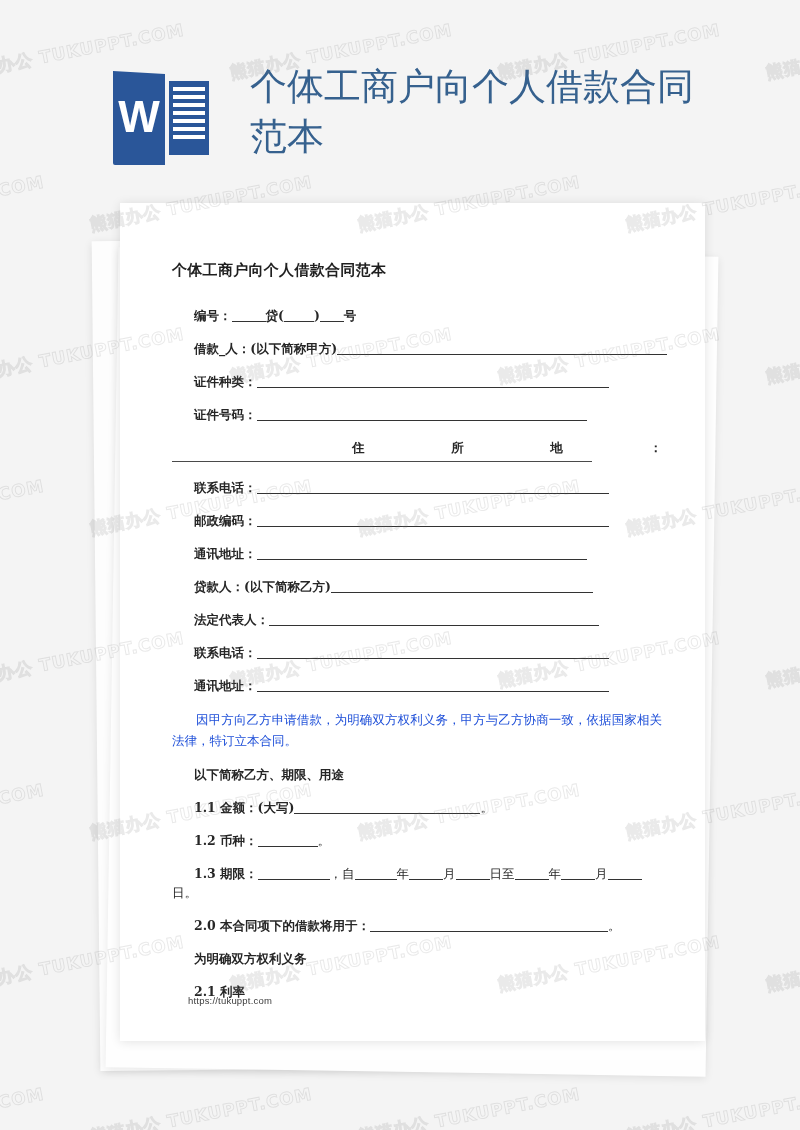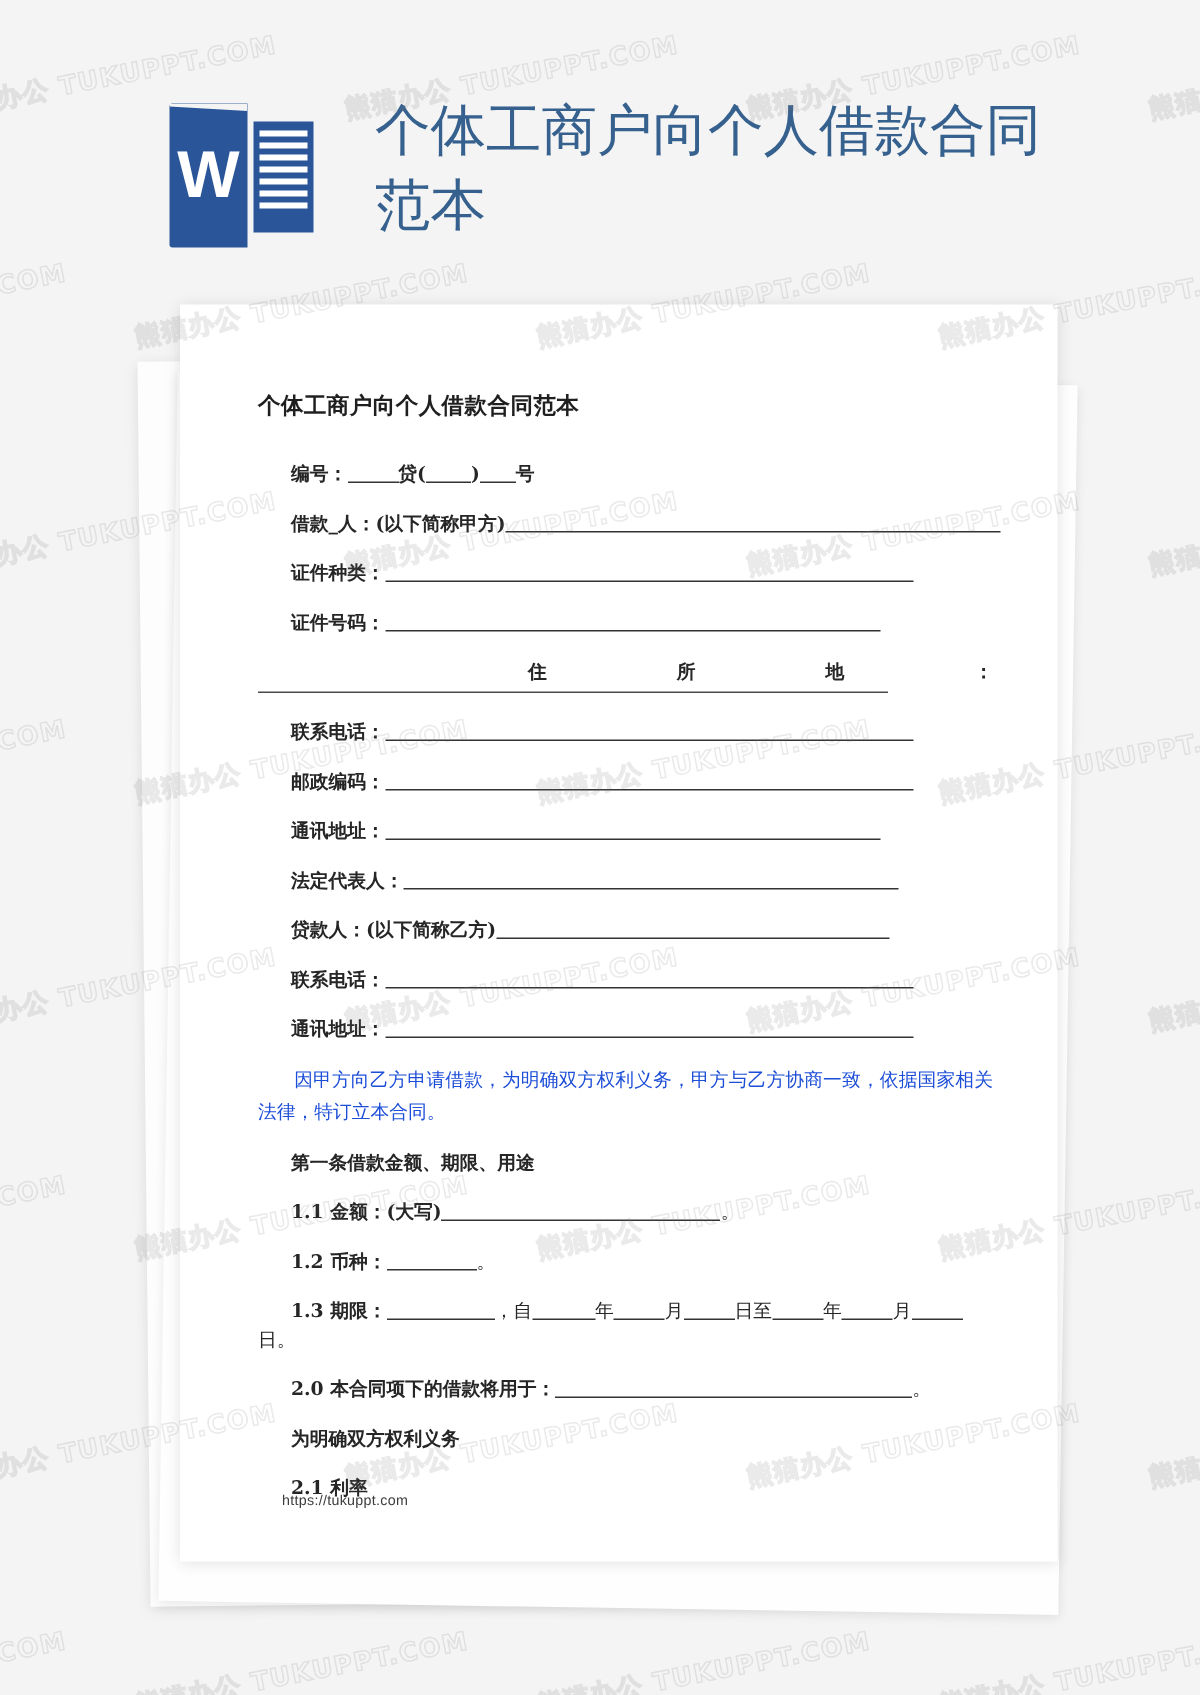--- a/index.html
+++ b/index.html
@@ -297,40 +297,40 @@
 
     <div class="line indent">
       <span class="bold">邮政编码：</span><span class="fill w352"></span>
     </div>
 
     <div class="line indent">
       <span class="bold">通讯地址：</span><span class="fill w330"></span>
     </div>
 
     <div class="line indent">
+      <span class="bold">贷款人：(以下简称乙方)</span><span class="fill w262"></span>
+    </div>
+
+    <div class="line indent">
       <span class="bold">法定代表人：</span><span class="fill w330"></span>
-    </div>
-
-    <div class="line indent">
-      <span class="bold">贷款人：(以下简称乙方)</span><span class="fill w262"></span>
     </div>
 
     <div class="line indent">
       <span class="bold">联系电话：</span><span class="fill w352"></span>
     </div>
 
     <div class="line indent">
       <span class="bold">通讯地址：</span><span class="fill w352"></span>
     </div>
 
     <div class="para">
       <span class="ind"></span><span>因甲方向乙方申请借款，为明确双方权利义务，甲方与乙方协商一致，依据国家相关法律，特订立本合同。</span>
     </div>
 
-    <div class="line indent bold">第一条借款金额、期限、用途</div>
+    <div class="line indent bold">以下简称乙方、期限、用途</div>
 
     <div class="line indent">
       <span class="bold">1.1 金额：(大写)</span><span class="fill w186"></span><span>。</span>
     </div>
 
     <div class="line indent">
       <span class="bold">1.2 币种：</span><span class="fill w60"></span><span>。</span>
     </div>
 
     <div class="wrap-line">

